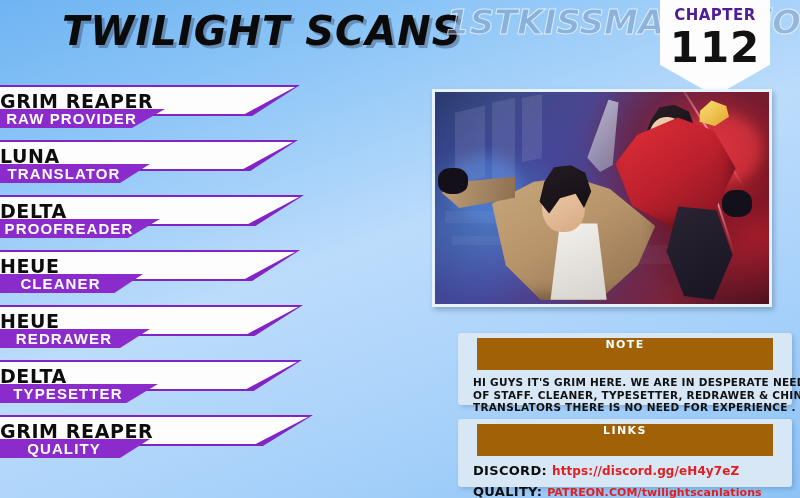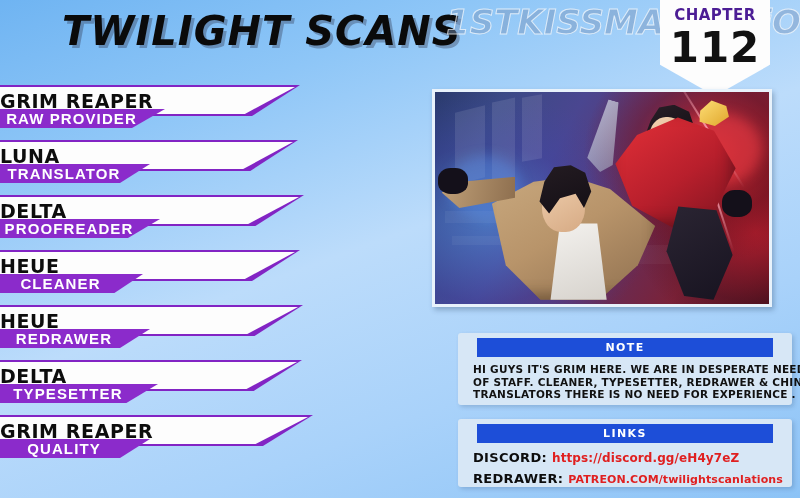--- a/index.html
+++ b/index.html
@@ -190,22 +190,22 @@
 
   
   .panel{
     position:absolute;background:#d7e7f6;border-radius:3px;
     box-shadow:2px 2px 4px rgba(40,70,110,.22);
     box-sizing:border-box;padding:5px 7px 7px 7px;
   }
   .panel-note{left:458px;top:333px;width:334px;height:72px;}
   .panel-links{left:458px;top:419px;width:334px;height:68px;}
   .panel-head{
-    background:#1d4ed8;height:19px;margin:0 12px 0 12px;
-    display:flex;align-items:center;justify-content:center;
+    background:#a16207;height:32px;margin:0 12px 0 12px;
+    display:flex;align-items:flex-start;justify-content:center;
   }
   .panel-head span{
     color:#ffffff;font-size:11px;font-weight:bold;letter-spacing:1.4px;
     font-family:"DejaVu Sans", sans-serif;
   }
   .note-body{padding:6px 8px 0 8px;}
   .note-line{
     font-size:10.5px;font-weight:bold;color:#111;line-height:12.5px;
     letter-spacing:.25px;font-family:"DejaVu Sans", sans-serif;
     white-space:nowrap;
@@ -359,19 +359,19 @@
   <div class="panel panel-links">
     <div class="panel-head">
       <span>LINKS</span>
     </div>
     <div class="links-body">
       <div class="link-row">
         <span class="link-label">DISCORD:</span>
         <span class="link-url">https://discord.gg/eH4y7eZ</span>
       </div>
       <div class="link-row">
-        <span class="link-label">REDRAWER:</span>
+        <span class="link-label">QUALITY:</span>
         <span class="link-url small">PATREON.COM/twilightscanlations</span>
       </div>
     </div>
   </div>
 
 </div>
 
 </body></html>

